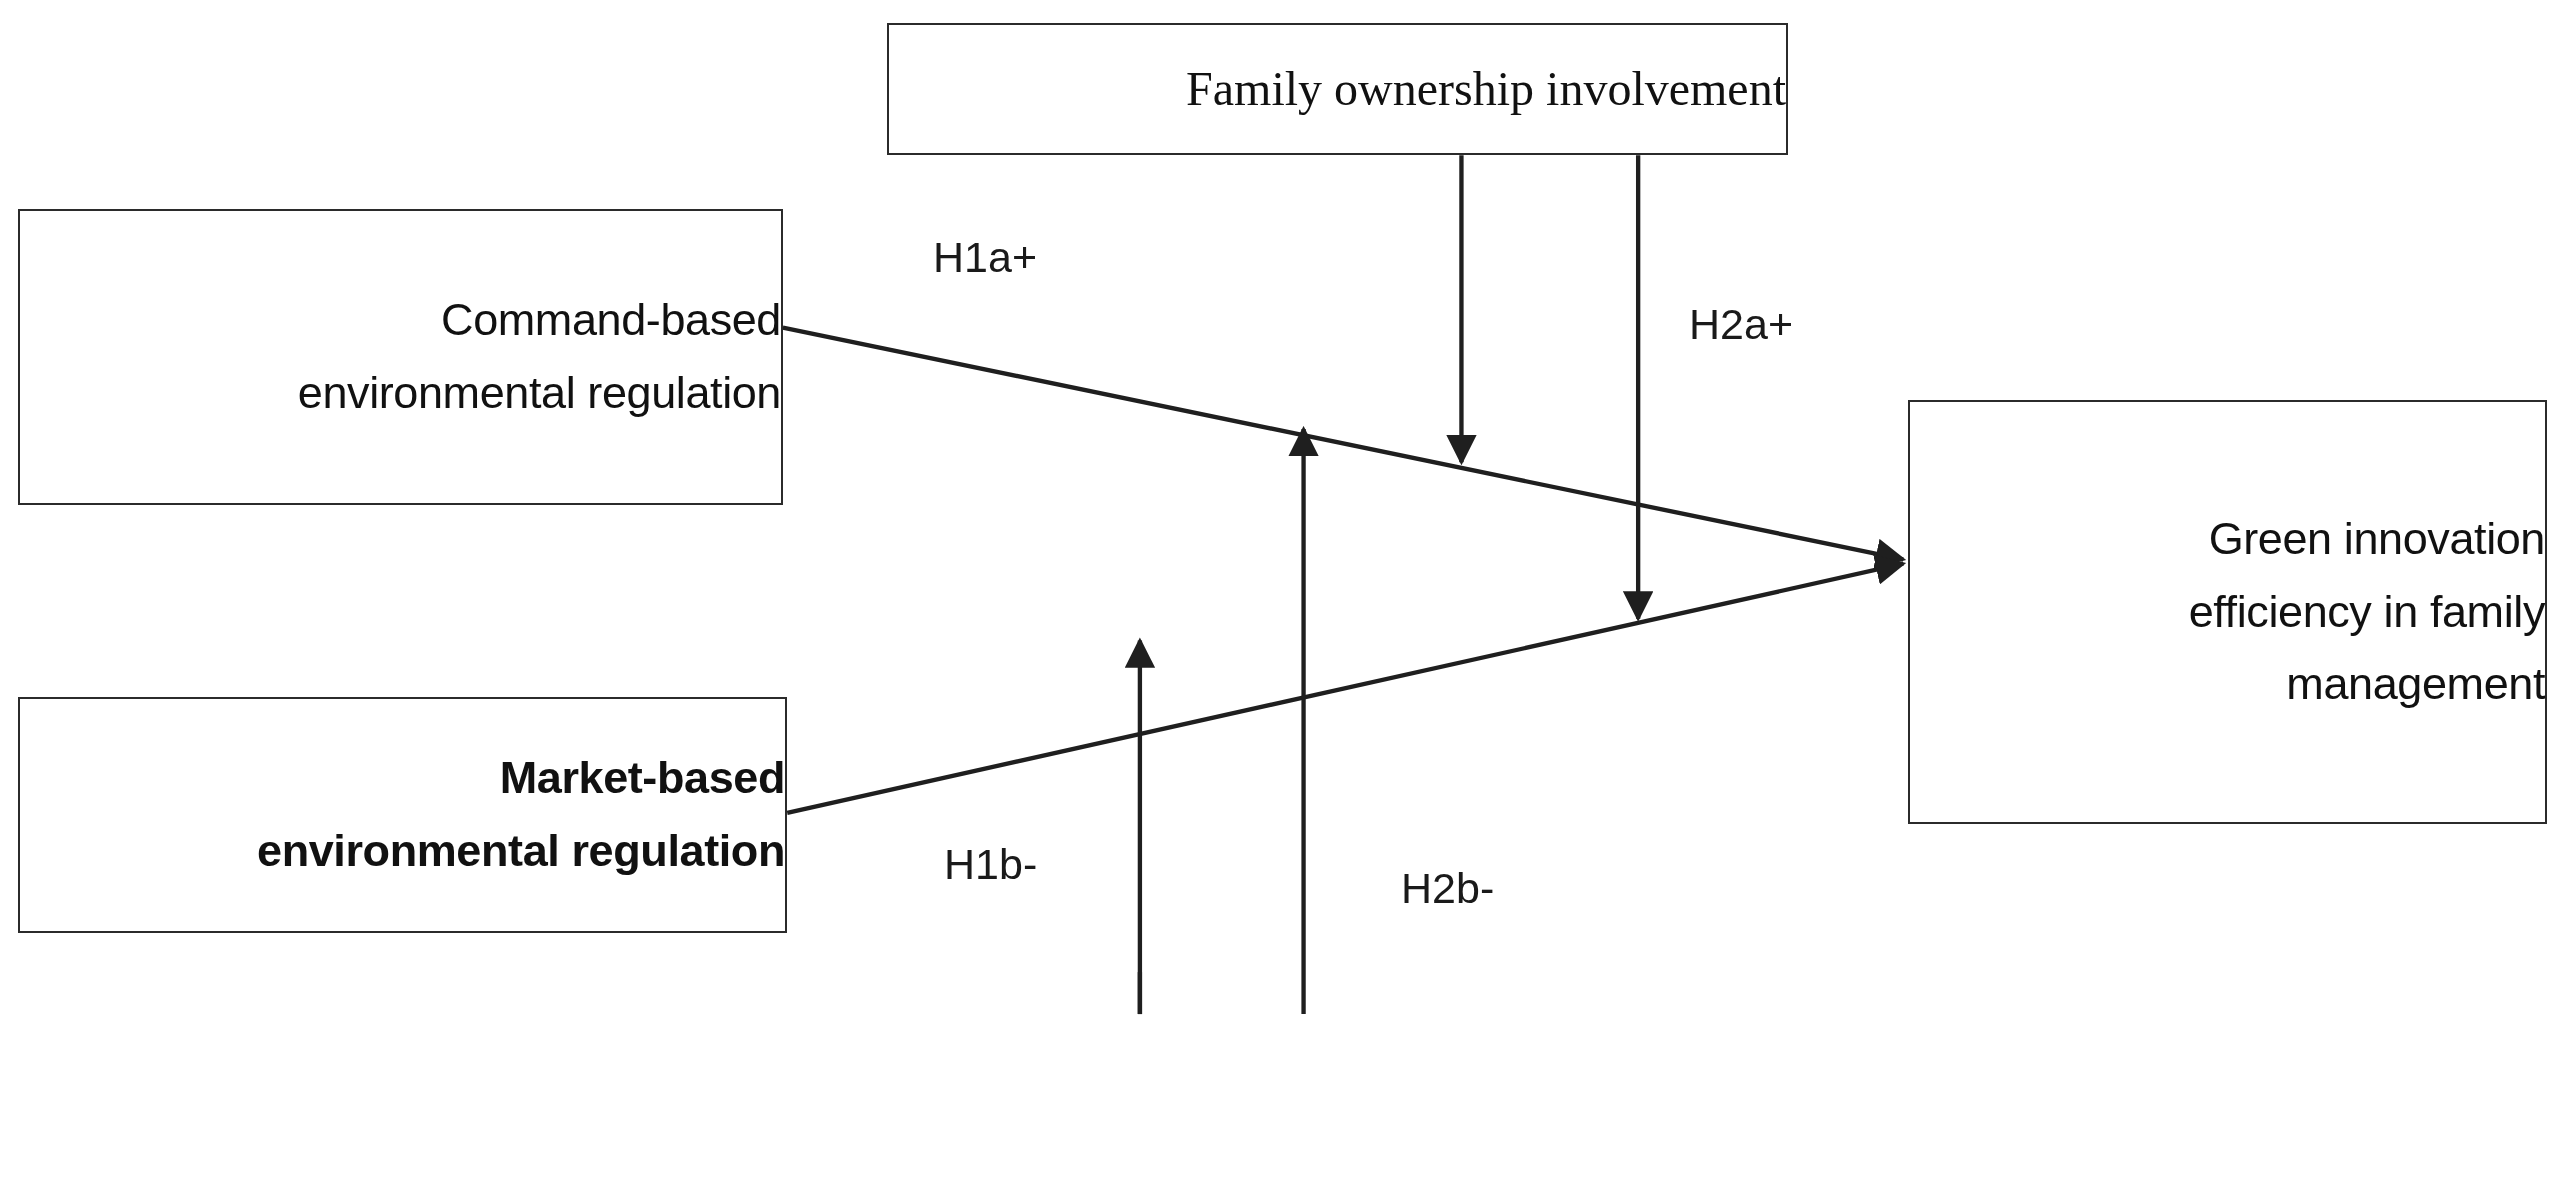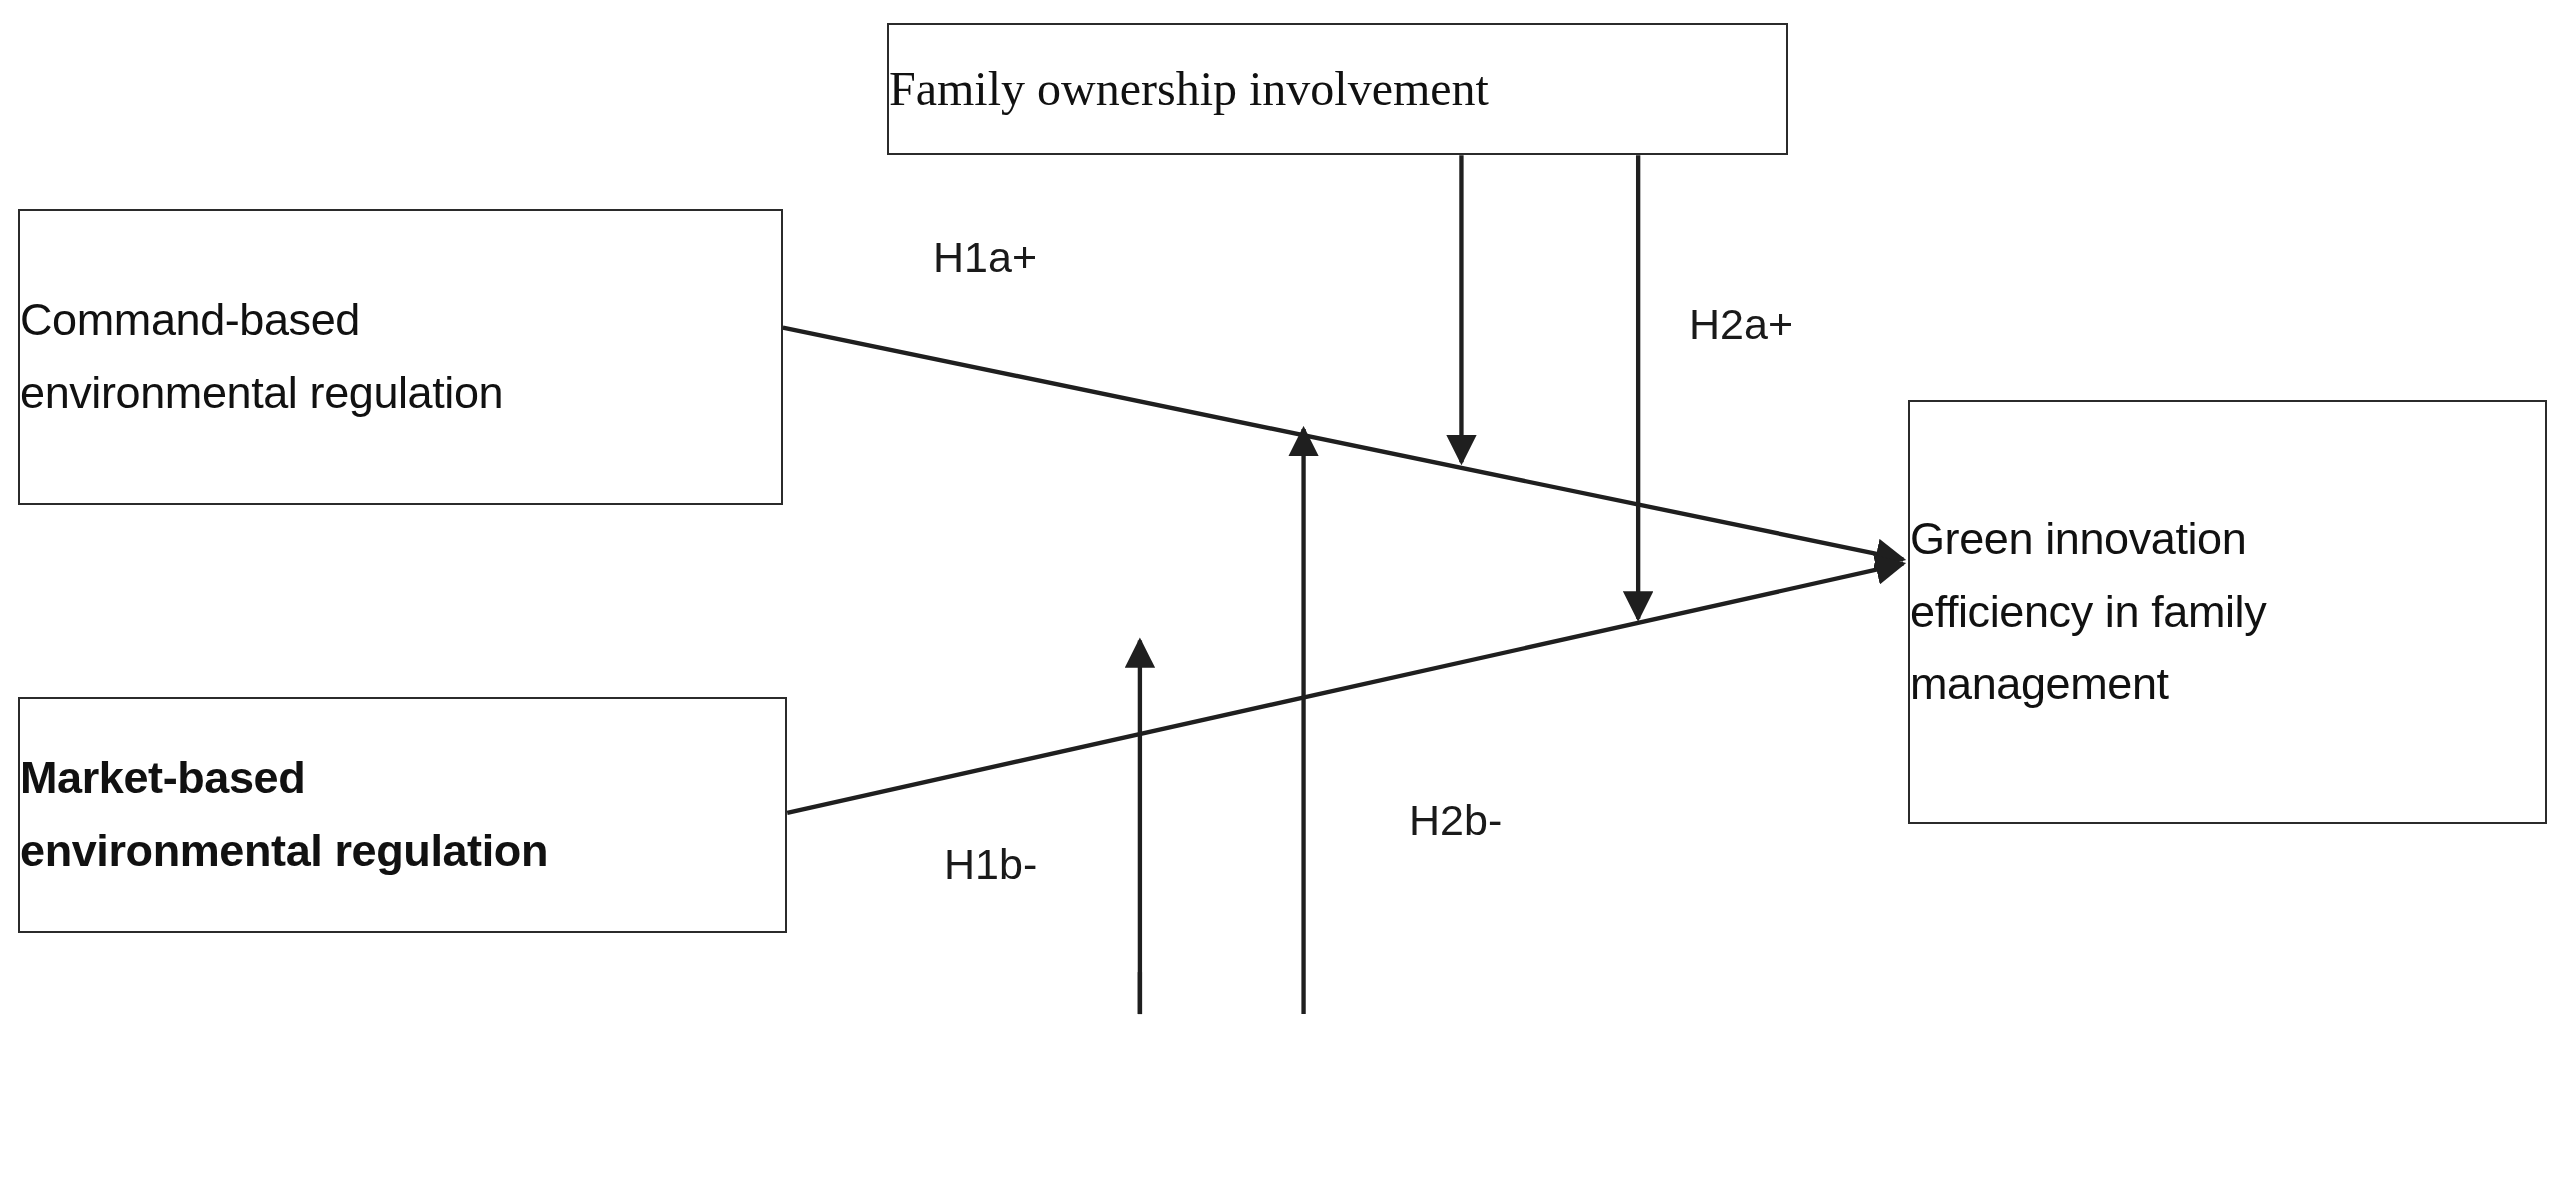--- a/index.html
+++ b/index.html
@@ -15,21 +15,21 @@
     overflow: hidden;
     font-family: "Liberation Sans", sans-serif;
   }
   .node {
     position: absolute;
     box-sizing: border-box;
     border: 2.9px solid #2b2b2b;
     background: #ffffff;
     display: flex;
     flex-direction: column;
-    align-items: flex-start;
+    align-items: flex-end;
     justify-content: center;
     text-align: center;
     color: #111111;
     z-index: 3;
   }
   .node .line {
     display: block;
     white-space: nowrap;
   }
   .node-sans {
@@ -72,21 +72,21 @@
     position: absolute;
     font-family: "Liberation Sans", sans-serif;
     font-size: 43px;
     color: #1a1a1a;
     white-space: nowrap;
     z-index: 4;
   }
   #label-h1a { left: 933px; top: 233px; }
   #label-h2a { left: 1689px; top: 300px; }
   #label-h1b { left: 944px; top: 840px; }
-  #label-h2b { left: 1401px; top: 796px; margin-left: 8px; }
+  #label-h2b { left: 1401px; top: 864px; }
 </style>
 </head>
 <body>
 
 <div id="canvas">
 
   <svg id="edges" viewBox="0 0 3557 1626" width="2576" height="1178" xmlns="http://www.w3.org/2000/svg">
     <defs>
       <marker id="arrow" viewBox="0 0 10 10" refX="9" refY="5" markerWidth="7" markerHeight="7" orient="auto-start-reverse">
         <path d="M 0 0 L 10 5 L 0 10 z" fill="#1f1f1f"></path>

